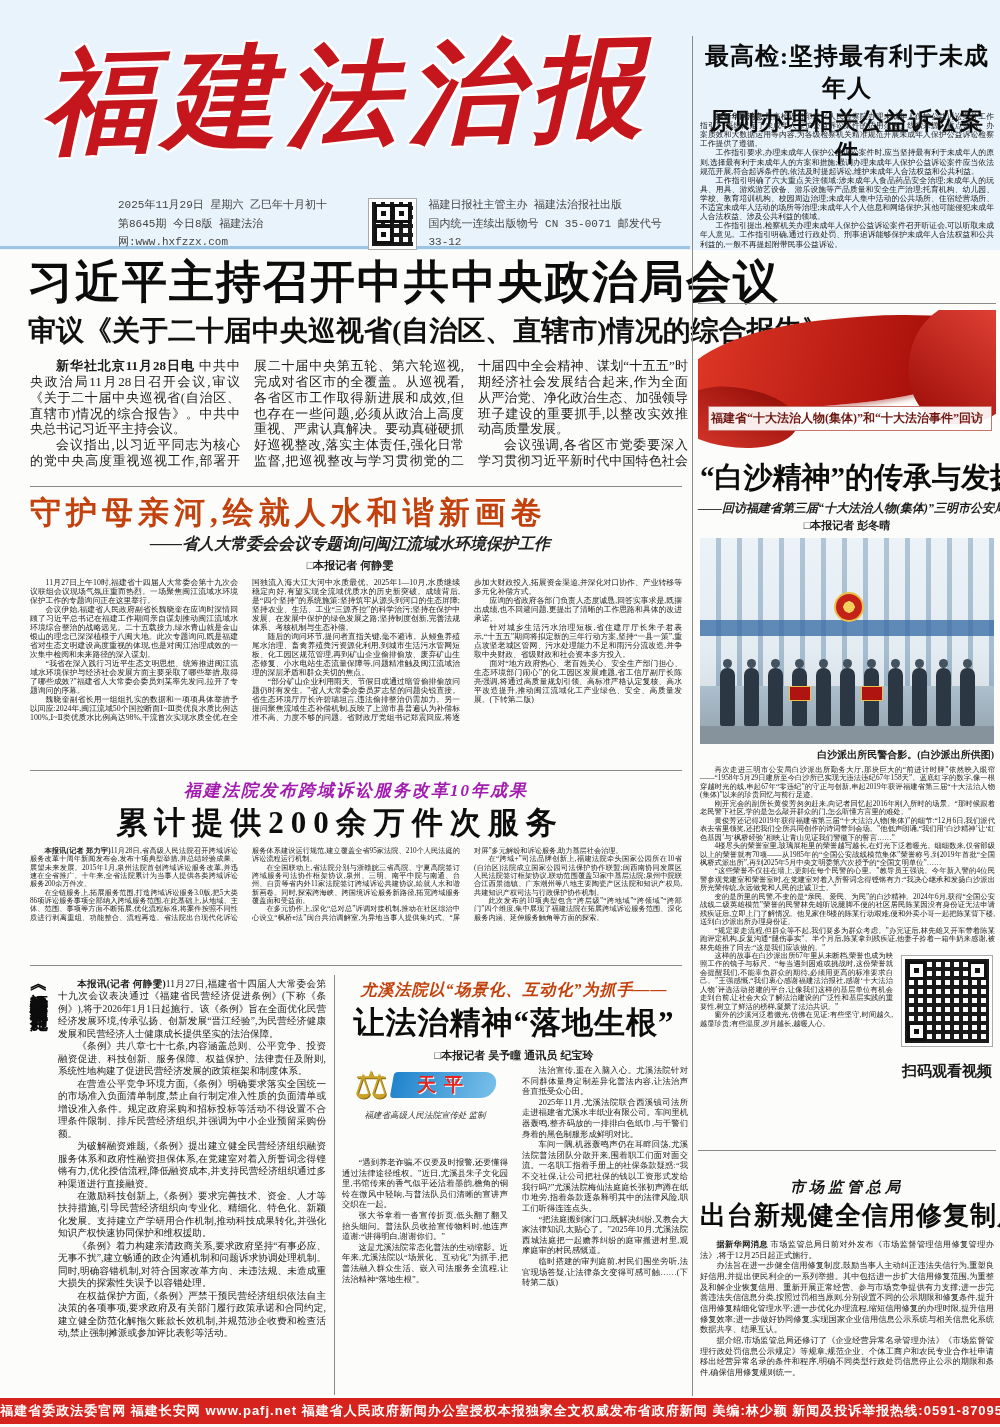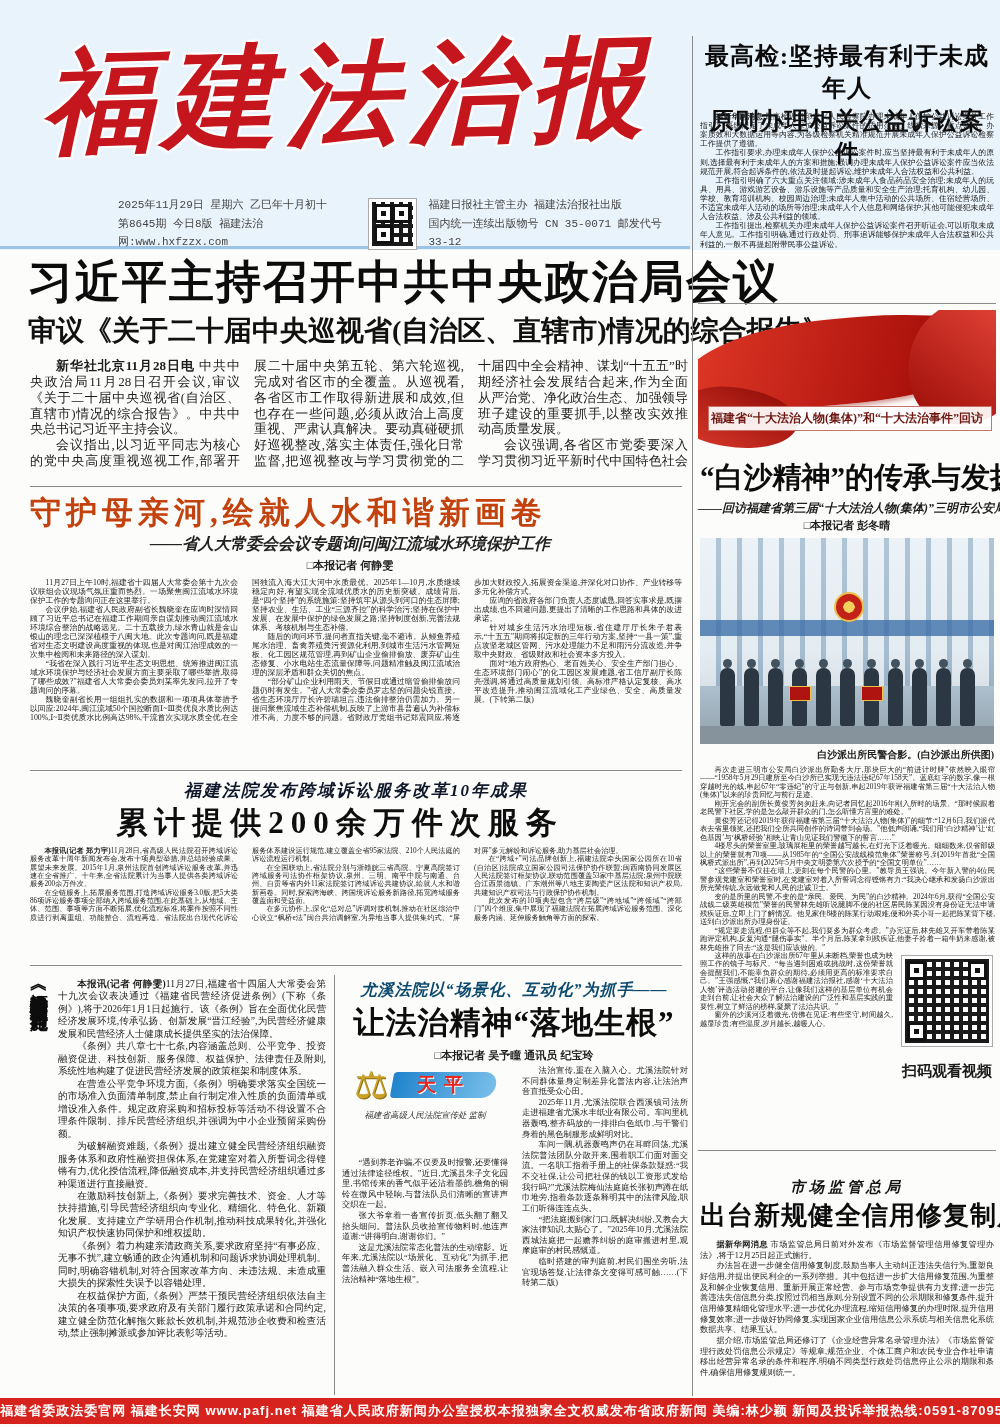--- a/index.html
+++ b/index.html
@@ -43,35 +43,35 @@
   .mr-sub{position:absolute;left:30px;top:534px;width:640px;text-align:center;font-size:16px;font-weight:bold;
     font-style:italic;color:#222;}
   .byline{font-size:11px;font-weight:bold;color:#222;text-align:center;
     font-family:"Liberation Sans","DejaVu Sans",sans-serif;}
   .mr-byline{position:absolute;left:30px;top:558px;width:640px;}
   .mr-body{position:absolute;left:30px;top:578px;width:652px;height:186px;column-count:3;
     font-size:7.8px;line-height:1.16;}
 
   
   .ct-kicker{position:absolute;left:30px;top:779px;width:652px;text-align:center;font-size:17px;
-    font-style:italic;font-weight:bold;color:#0f172a;letter-spacing:2px;}
+    font-style:italic;font-weight:bold;color:#a21caf;letter-spacing:2px;}
   .ct-h{position:absolute;left:14px;top:802px;width:652px;text-align:center;font-size:31px;font-weight:bold;
     letter-spacing:7px;color:#0e0e0e;}
   .ct-body{position:absolute;left:30px;top:847px;width:652px;height:113px;column-count:3;
     font-size:7.2px;line-height:1.16;}
 
   
   .vhead{position:absolute;left:24px;top:978px;height:418px;width:30px;writing-mode:vertical-rl;
     font-size:18px;font-weight:900;letter-spacing:1px;color:#0d0d0d;line-height:30px;}
   .reg-body{position:absolute;left:58px;top:978px;width:268px;height:418px;column-count:1;
     font-size:9.6px;line-height:1.3;}
 
   
   .yx-kicker{position:absolute;left:342px;top:980px;width:344px;text-align:center;font-size:16px;
-    font-style:italic;font-weight:bold;letter-spacing:1px;color:#0c4a6e;}
+    font-style:italic;font-weight:bold;letter-spacing:1px;color:#c2410c;}
   .yx-h{position:absolute;left:342px;top:1002px;width:344px;text-align:center;font-size:31px;
     font-weight:bold;letter-spacing:1px;color:#0d0d0d;white-space:nowrap;}
   .yx-byline{position:absolute;left:342px;top:1048px;width:344px;}
   .yx-body{position:absolute;left:342px;top:1066px;width:346px;height:330px;column-count:2;
     font-size:8.3px;line-height:1.28;}
   .tp-logo{break-inside:avoid;width:160px;height:86px;margin:0 auto 6px auto;text-align:center;}
   .tp-row{display:flex;align-items:center;justify-content:center;gap:4px;}
   .tp-scale{font-size:38px;color:#c9a227;line-height:1;text-shadow:1px 1px 0 #8a6d12;}
   .tp-banner{width:104px;height:26px;background:linear-gradient(100deg,#1f83cc,#79c0ea);
     border-radius:4px 14px 14px 4px;transform:skewX(-10deg);display:flex;align-items:center;justify-content:center;}

